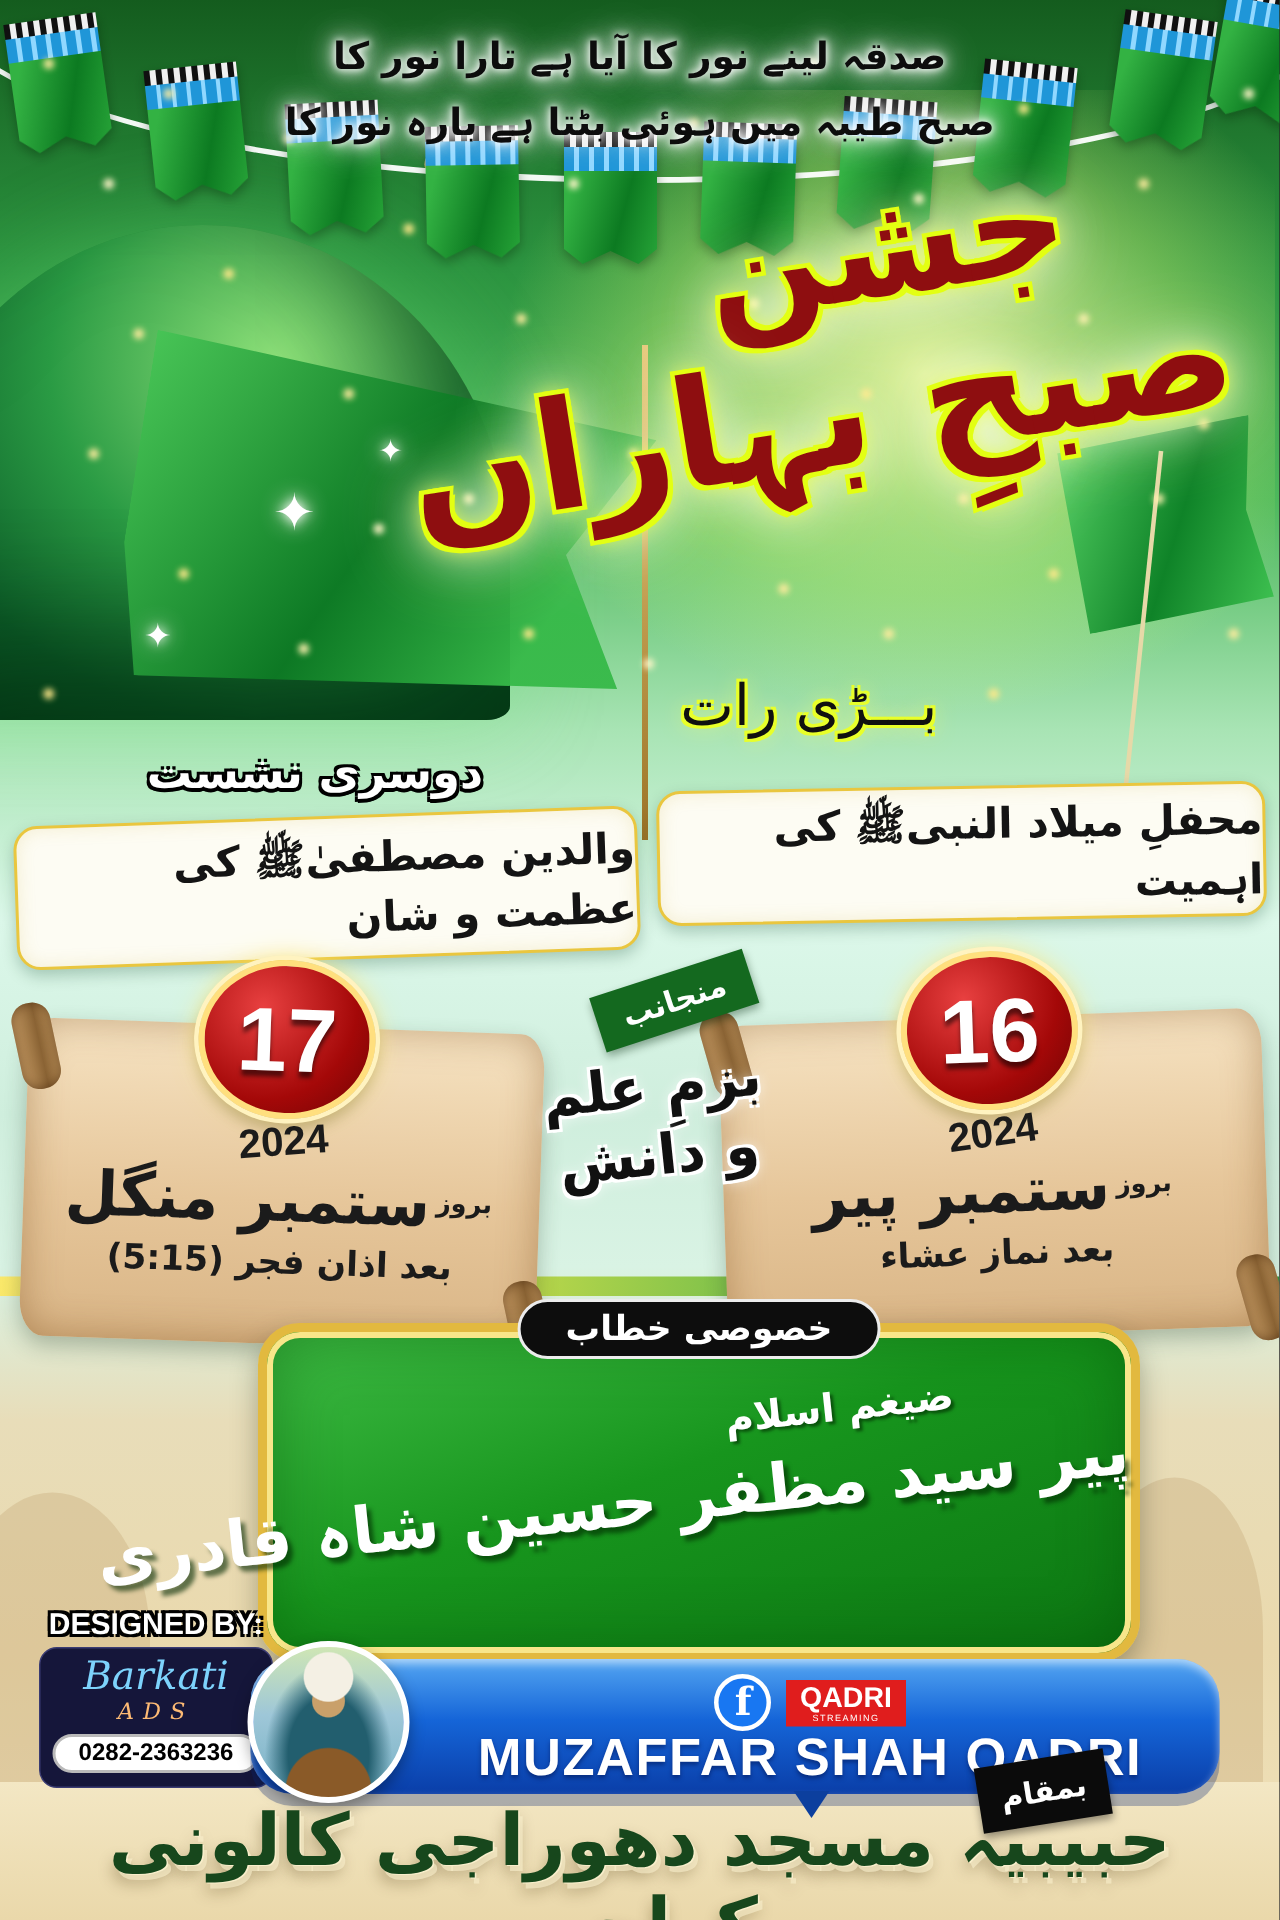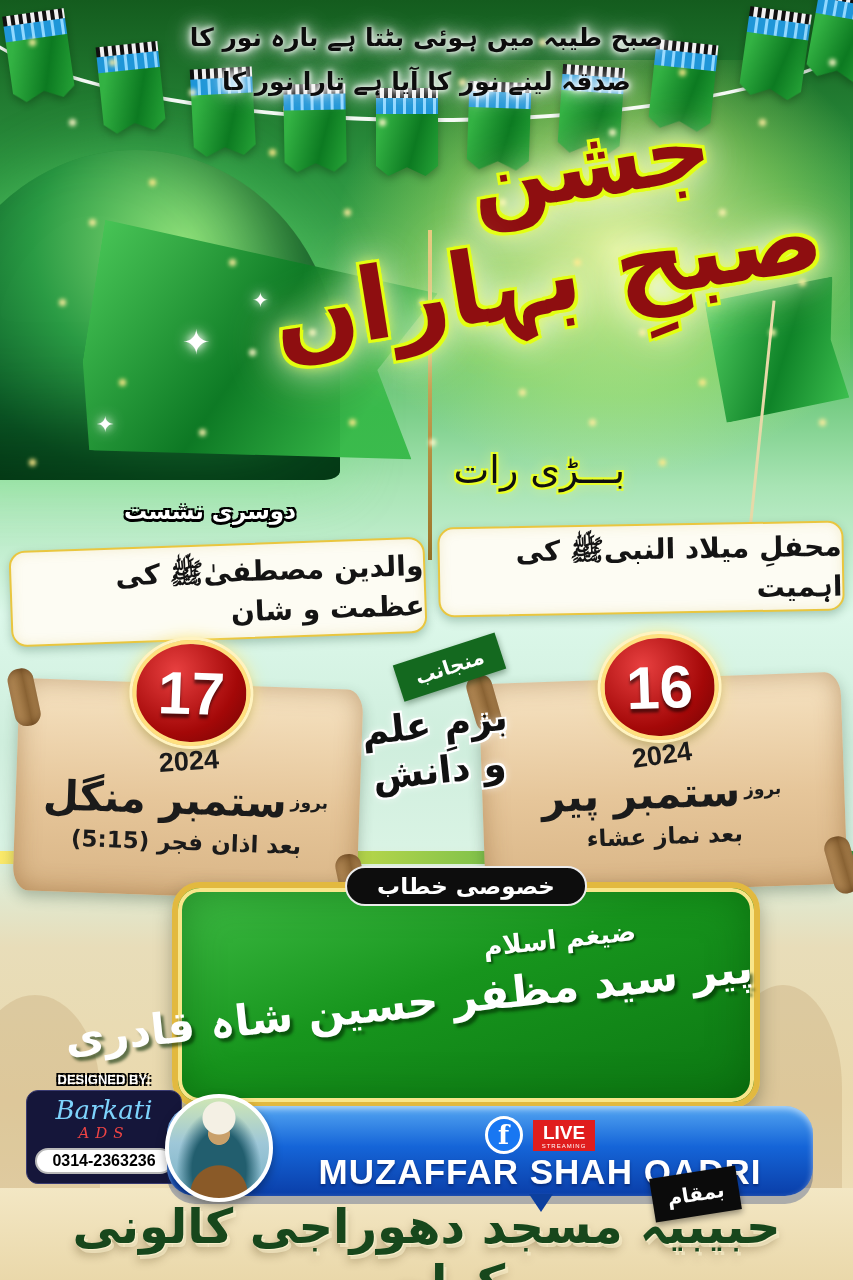--- a/index.html
+++ b/index.html
@@ -50,21 +50,21 @@
   .main-title{position:absolute;left:245px;top:128px;width:590px;z-index:3;transform:rotate(-9deg);
     text-align:center;direction:rtl;color:#8e0e10;font-weight:bold;
     text-shadow:-3px -3px 0 #e3ff12,3px -3px 0 #e3ff12,-3px 3px 0 #e3ff12,3px 3px 0 #e3ff12,
       0 0 14px #eaff40,0 0 34px #ffffff,0 0 55px #f4ffb0;}
   .main-title .w1{display:block;font-size:92px;line-height:1;margin-left:120px;}
   .main-title .w2{display:block;font-size:100px;line-height:1.15;}
   .subtitle{position:absolute;left:295px;top:448px;width:330px;z-index:3;text-align:right;direction:rtl;
     color:#101010;font-size:38px;font-weight:normal;
     text-shadow:-2px -2px 0 #e8ff2a,2px -2px 0 #e8ff2a,-2px 2px 0 #e8ff2a,2px 2px 0 #e8ff2a,0 0 14px #f2ff6e;}
   
-  .sess-label{position:absolute;z-index:3;direction:rtl;color:#fff;font-size:23px;font-weight:bold;text-align:center;
+  .sess-label{position:absolute;z-index:3;direction:rtl;color:#fff;font-size:30px;font-weight:bold;text-align:center;
     text-shadow:-2px -2px 0 #000,2px -2px 0 #000,-2px 2px 0 #000,2px 2px 0 #000,0 3px 0 #000;}
   .sess-box{position:absolute;z-index:3;background:#fdfcf3;border:2px solid #e9c63f;border-radius:16px;
     display:flex;align-items:center;justify-content:center;direction:rtl;color:#141414;font-weight:bold;
     box-shadow:0 4px 10px rgba(0,60,30,.25),inset 0 0 12px rgba(200,170,60,.18);}
   
   .band{position:absolute;left:0;top:851px;width:100%;height:13px;z-index:2;opacity:.9;
     background:linear-gradient(90deg,#ffe95e,#cfdd3a 35%,#2da23a 75%,#1d8f30);}
   .scroll{position:absolute;z-index:3;background:linear-gradient(180deg,#f6e3c2,#e6c69a 55%,#d9b586);
     border-radius:16px/24px;box-shadow:inset 0 0 26px rgba(120,70,20,.4),0 6px 14px rgba(40,60,40,.3);
     text-align:center;direction:rtl;color:#1b1b1b;}
@@ -94,25 +94,25 @@
     border:6px solid #e2b93f;background:linear-gradient(160deg,#3fbc45,#17951d 45%,#0c7612);
     box-shadow:inset 0 0 0 4px #f8e68a,inset 0 0 46px rgba(0,70,0,.45),0 8px 18px rgba(40,50,30,.35);}
   .banner .pill{position:absolute;left:50%;top:-22px;transform:translateX(-50%);background:#0d0d0d;color:#fff;
     border:2px solid #ececec;border-radius:24px;padding:5px 30px;direction:rtl;font-size:23px;font-weight:bold;white-space:nowrap;}
   .banner .hon{position:absolute;right:118px;top:36px;transform:rotate(-6deg);direction:rtl;color:#fff;
     font-size:26px;font-weight:bold;text-shadow:2px 2px 2px rgba(0,40,0,.6);}
   .banner .nm{position:absolute;left:0;top:84px;width:100%;transform:rotate(-6deg);direction:rtl;text-align:center;
     color:#fff;font-size:43px;font-weight:bold;white-space:nowrap;text-shadow:3px 4px 3px rgba(0,40,0,.6);}
   
   .designer{position:absolute;left:26px;top:1072px;width:156px;z-index:5;text-align:center;}
-  .designer .lbl{font-family:"Liberation Sans",sans-serif;font-size:13px;font-weight:bold;color:#fff;
+  .designer .lbl{font-family:"Liberation Sans",sans-serif;font-size:20px;font-weight:bold;color:#fff;
     text-shadow:-2px -2px 0 #000,2px -2px 0 #000,-2px 2px 0 #000,2px 2px 0 #000;}
   .designer .card{margin-top:3px;background:#15163a;border:1px solid #3a3b72;border-radius:12px;padding:6px 8px 9px;}
   .designer .brand{font-family:"DejaVu Serif",serif;font-style:italic;font-size:26px;color:#7dd3fc;line-height:1;}
-  .designer .brand-sub{font-family:"DejaVu Serif",serif;font-style:italic;font-size:15px;color:#ef4444;letter-spacing:6px;margin-top:1px;}
+  .designer .brand-sub{font-family:"DejaVu Serif",serif;font-style:italic;font-size:15px;color:#fdba74;letter-spacing:6px;margin-top:1px;}
   .designer .phone{margin-top:6px;background:#fff;border:2px solid #b9b9b9;border-radius:16px;color:#000;
     font-family:"Liberation Sans",sans-serif;font-size:16px;font-weight:bold;padding:2px 4px;}
   
   .bluebar{position:absolute;left:167px;top:1106px;width:646px;height:90px;z-index:5;border-radius:28px;
     background:linear-gradient(180deg,#54a6f2,#1565d8 45%,#0a3ea8);
     box-shadow:0 8px 0 rgba(10,40,120,.30),inset 0 3px 6px rgba(255,255,255,.55);}
   .bluebar .tail{position:absolute;left:56%;bottom:-16px;width:0;height:0;
     border-left:12px solid transparent;border-right:12px solid transparent;border-top:18px solid #0c3f9e;}
   .photo{position:absolute;left:-2px;top:-12px;width:108px;height:108px;border-radius:50%;border:4px solid #fff;
     box-shadow:0 4px 10px rgba(0,0,0,.35);overflow:hidden;
@@ -204,22 +204,22 @@
       <div class="chk"></div>
       <div class="blu"></div>
       <div class="cloth"></div>
     </div>
   <div class="lights"></div>
   <span class="sparkle" style="left:182px;top:322px;font-size:34px">✦</span>
   <span class="sparkle" style="left:252px;top:288px;font-size:20px">✦</span>
   <span class="sparkle" style="left:96px;top:412px;font-size:22px">✦</span>
 
   <div class="couplet">
+    <div>صدقہ لینے نور کا آیا ہے تارا نور کا</div>
     <div>صبح طیبہ میں ہوئی بٹتا ہے بارہ نور کا</div>
-    <div>صدقہ لینے نور کا آیا ہے تارا نور کا</div>
   </div>
   <div class="main-title">
     <span class="w1">جشن</span>
     <span class="w2">صبحِ بہاراں</span>
   </div>
   <div class="subtitle">بـــڑی رات</div>
 
   <div class="sess-box" style="left:438px;top:524px;width:406px;height:90px;font-size:28px;transform:rotate(-1deg)">
     <span>محفلِ میلاد النبیﷺ کی اہمیت</span>
   </div>
@@ -254,30 +254,30 @@
     <div class="pill">خصوصی خطاب</div>
     <div class="hon">ضیغم اسلام</div>
     <div class="nm">پیر سید مظفر حسین شاہ قادری</div>
   </div>
 
   <div class="designer">
     <div class="lbl">DESIGNED BY:</div>
     <div class="card">
       <div class="brand">Barkati</div>
       <div class="brand-sub">ADS</div>
-      <div class="phone">0314-2363236</div>
+      <div class="phone">0282-2363236</div>
     </div>
   </div>
 
   <div class="bluebar">
     <div class="photo"></div>
     <div class="barrow">
       <div class="fb">f</div>
       <div class="livebadge">
-        <div class="lv">LIVE</div>
+        <div class="lv">QADRI</div>
         <div class="st">STREAMING</div>
       </div>
     </div>
     <div class="bl2">MUZAFFAR SHAH QADRI</div>
     <div class="tail"></div>
   </div>
 
   <div class="bottomstrip"></div>
   <div class="venue-tag">بمقام</div>
   <div class="venue-name">حبیبیہ مسجد دھوراجی کالونی کراچی</div>

